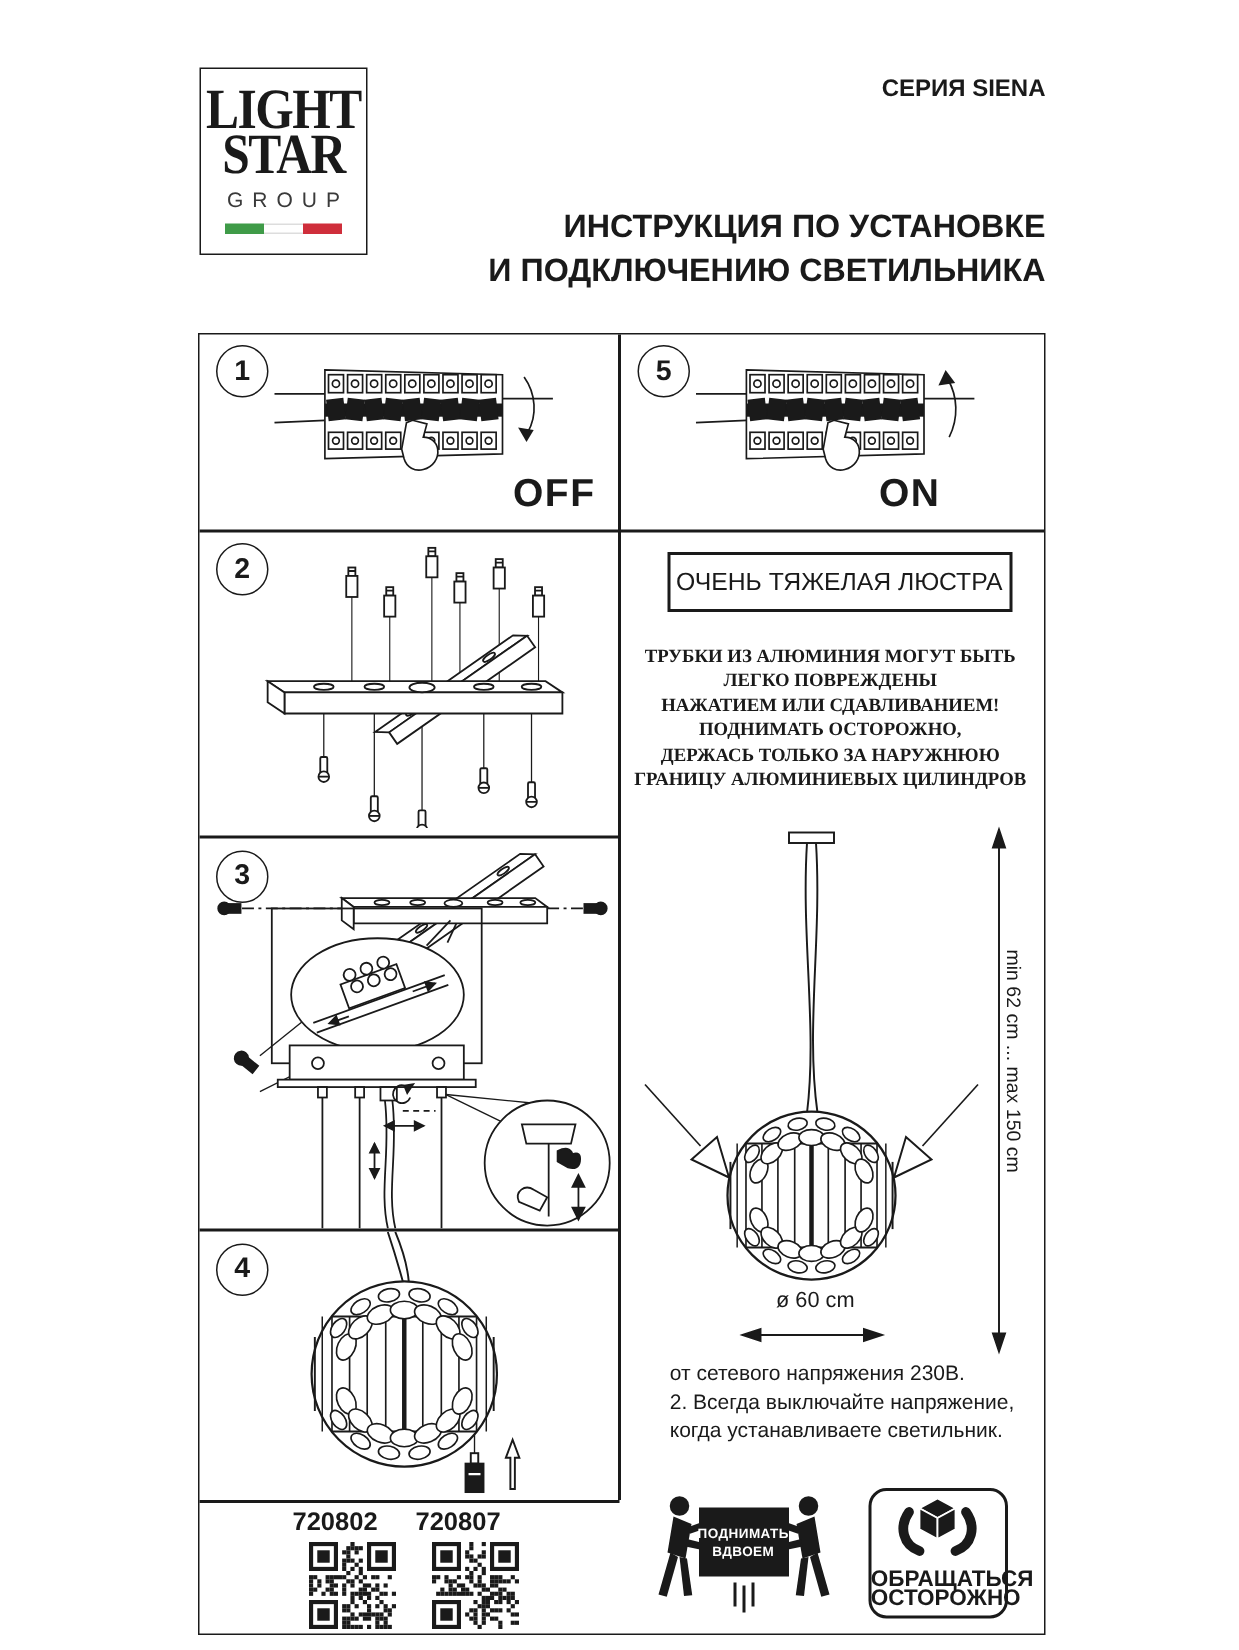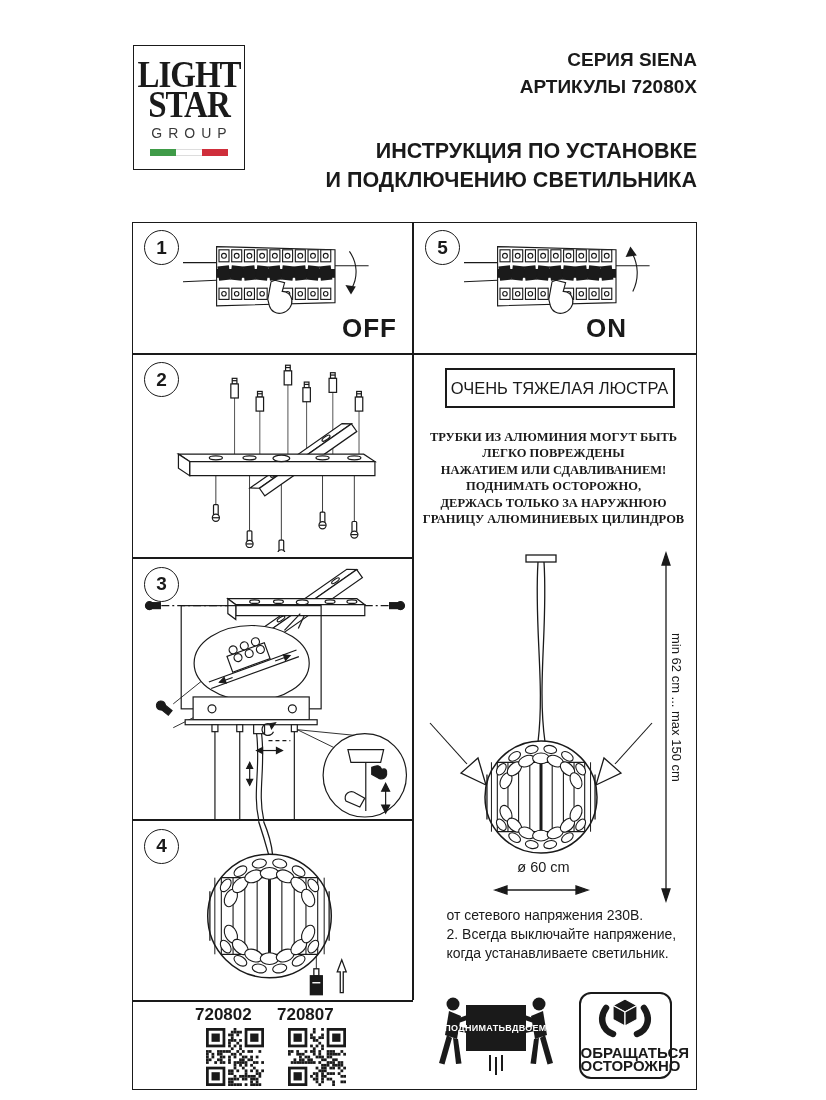--- a/index.html
+++ b/index.html
@@ -10,21 +10,21 @@
 
   
   .logo-box{left:133px;top:45px;width:110px;height:123px;border:1.5px solid #1a1a1a;
             display:flex;flex-direction:column;align-items:center;justify-content:center;}
   .logo-word{font-family:"Liberation Serif", serif;font-weight:bold;font-size:33px;line-height:30px;
              letter-spacing:-1px;transform:scaleY(1.15);}
   .logo-group{font-size:14px;letter-spacing:6px;margin:6px 0 8px 6px;color:#3a3a3a;}
   .logo-flag{width:78px;height:7px;display:flex;}
   .logo-flag span{flex:1;}
   .hdr{right:129px;text-align:right;font-weight:bold;}
-  .hdr-series{top:46px;font-size:19px;line-height:27px;}
+  .hdr-series{top:46px;font-size:16px;line-height:27px;}
   .hdr-title{top:120px;font-size:21.5px;line-height:29px;margin-top:17px;}
 
   
   .grid{left:132px;top:222px;width:563px;height:866px;border:1.5px solid #1a1a1a;}
   .div-line{background:#1a1a1a;position:absolute;}
   .cell{position:absolute;}
   .badge{position:absolute;width:33px;height:33px;border:1.6px solid #1a1a1a;border-radius:50%;
          display:flex;align-items:center;justify-content:center;font-size:19px;font-weight:bold;}
   .onoff{position:absolute;font-size:26px;font-weight:600;letter-spacing:1px;}
 
@@ -33,21 +33,21 @@
   .warn-title{font-size:17.5px;font-weight:bold;}
   .warn-sub{font-size:16.5px;margin-top:2px;}
   .warn-body{left:0;top:74px;width:280px;text-align:center;font-weight:bold;font-size:12.5px;line-height:16.5px;font-family:Liberation Serif, serif;}
   .dim-v{left:255px;top:278px;height:160px;writing-mode:vertical-rl;font-size:13px;display:flex;align-items:center;}
   .dim-h{left:78px;top:504px;width:104px;text-align:center;font-size:14.5px;}
   .notes{left:33px;top:551px;font-size:14px;line-height:19px;}
 
   
   .lift{left:22px;top:638px;width:120px;height:90px;}
   .lift-box{position:absolute;left:30px;top:12px;width:60px;height:46px;background:#1a1a1a;color:#fff;
-            display:flex;align-items:center;justify-content:center;
+            display:flex;flex-direction:column;align-items:center;justify-content:center;
             font-size:9px;font-weight:bold;letter-spacing:.3px;line-height:12px;text-align:center;}
   .care{left:165px;top:637px;width:93px;height:87px;border:2.5px solid #1a1a1a;border-radius:12px;
         box-sizing:border-box;}
   .care-txt{position:absolute;left:0;top:52px;width:100%;text-align:center;
             font-size:15px;font-weight:800;line-height:13.5px;}
 
   
   .qr-group{position:absolute;top:3px;width:80px;text-align:left;}
   .qr-code{font-size:17px;font-weight:bold;margin-bottom:3px;}
   .qr-group svg{margin:0 auto;}
@@ -63,21 +63,20 @@
     <span class="logo-group">GROUP</span>
     <span class="logo-flag">
       <span style="background:#3f9b48"></span>
         <span style="background:#ffffff;border-top:1px solid #ddd;border-bottom:1px solid #ddd"></span>
         <span style="background:#cf2e3b"></span>
     </span>
   </div>
 
   <div class="abs hdr hdr-series">
     <div>СЕРИЯ SIENA</div>
-    <div>АРТИКУЛЫ 72080X</div>
   </div>
   <div class="abs hdr hdr-title">
     <div>ИНСТРУКЦИЯ ПО УСТАНОВКЕ</div>
     <div>И ПОДКЛЮЧЕНИЮ СВЕТИЛЬНИКА</div>
   </div>
 
   <div class="abs grid">
 
     <div class="div-line" style="left:279px;top:0;width:1.5px;height:777px;"></div>
     <div class="div-line" style="left:0;top:130px;width:100%;height:1.5px;"></div>

